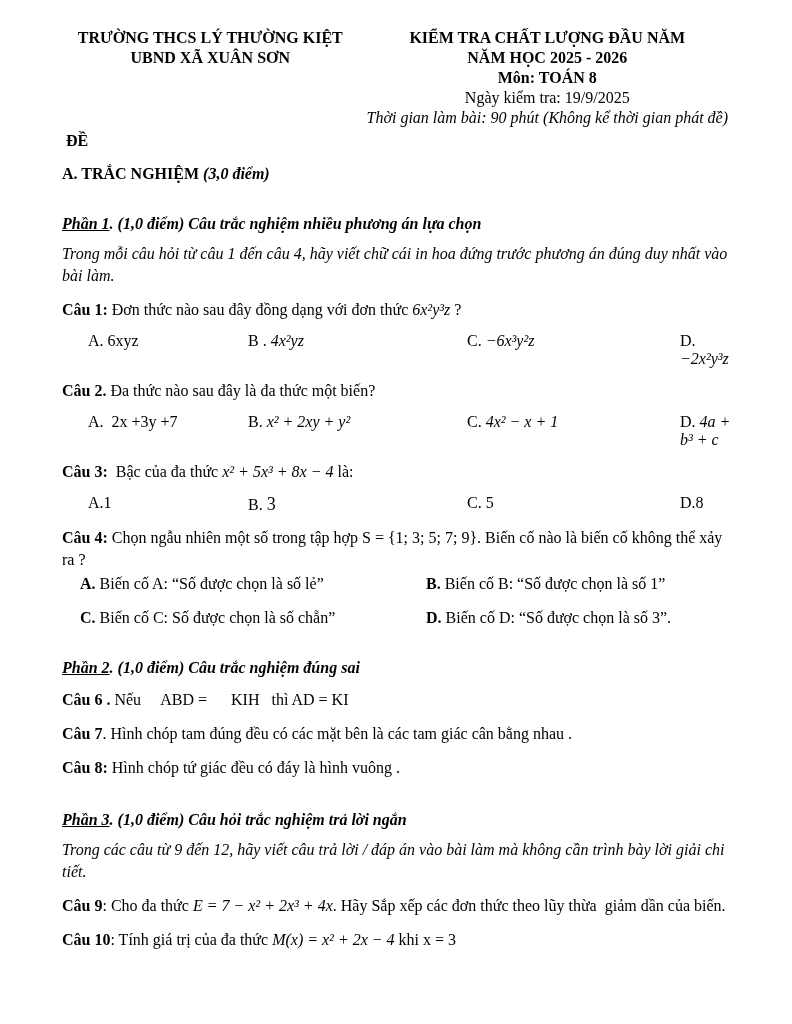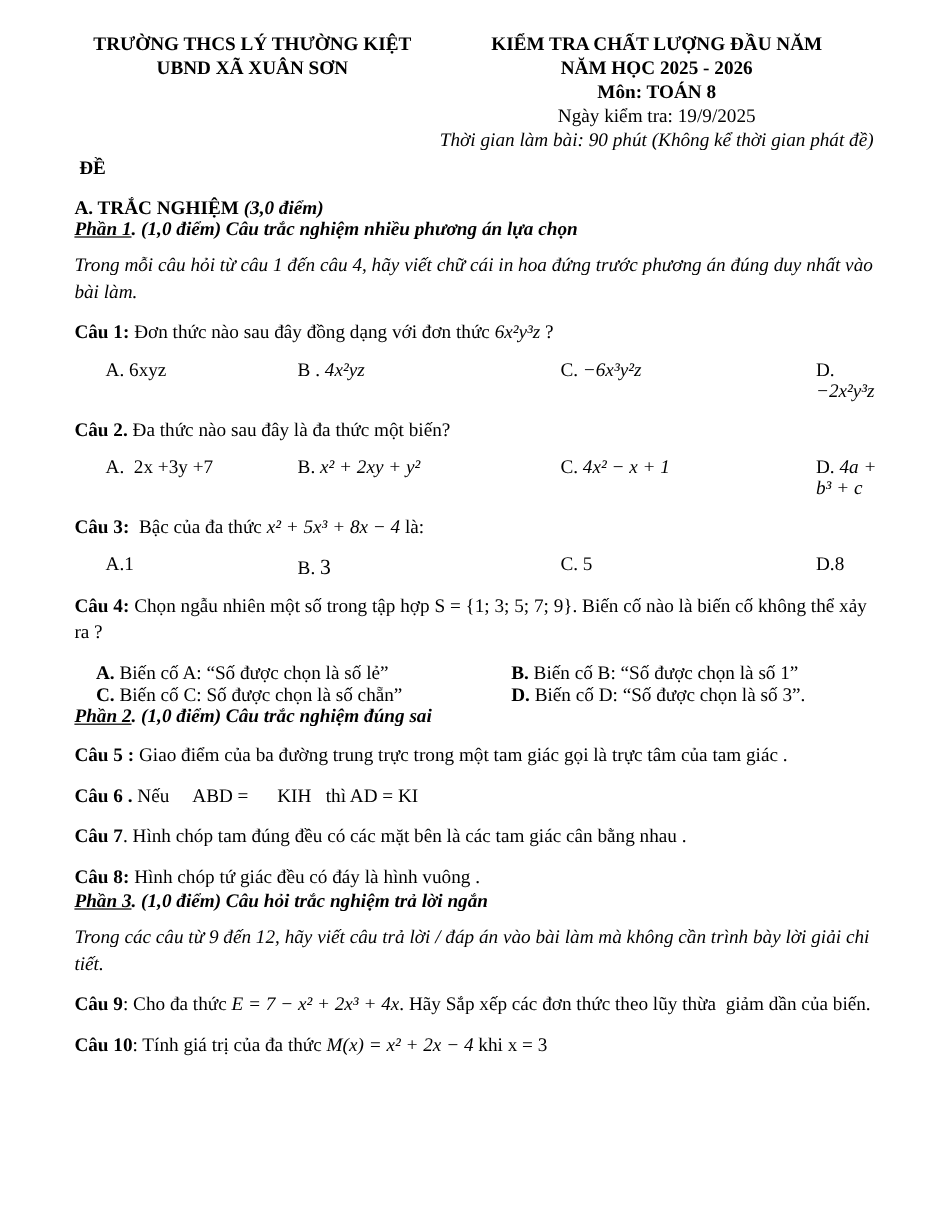--- a/index.html
+++ b/index.html
@@ -17,41 +17,42 @@
   .header { display: flex; align-items: flex-start; }
   .header-left  { width: 44%; text-align: center; font-weight: bold; line-height: 1.25; }
   .header-right { width: 56%; text-align: center; line-height: 1.25; }
   .bold   { font-weight: bold; }
   .italic { font-style: italic; }
   .nowrap { white-space: nowrap; }
 
   .de { font-weight: bold; margin: 4px 0 0 4px; }
 
   .section-title { font-weight: bold; margin-top: 15px; }
-  .part-heading  { font-weight: bold; font-style: italic; margin-top: 0; }
+  .part-heading  { font-weight: bold; font-style: italic; margin-top: 32px; }
   .part-label    { text-decoration: underline; }
   .instruction   { font-style: italic; margin-top: 10px; line-height: 1.38; }
 
   .q { margin-top: 12px; line-height: 1.38; }
   .q-label { font-weight: bold; }
   .math { font-style: italic; }
   [data-bind] { white-space: pre-wrap; }
 
   .opts4 {
     display: grid;
     grid-template-columns: 140px 199px 193px 1fr;
     padding-left: 26px;
     margin-top: 11px;
     gap: 20px;
   }
   .opts2 {
     display: grid;
     grid-template-columns: 346px 1fr;
     padding-left: 18px;
-    margin-top: 13px;
+    row-gap: 16px;
+    margin-top: 3px;
   }
   .opt { white-space: pre-wrap; }
   .q3b-num { font-size: 18px; font-style: normal; }
 
   p { margin: 0; }
 </style>
 </head>
 <body>
 
 <div class="page">
@@ -110,21 +111,20 @@
   <div class="opts2">
       <span class="opt"><span class="q-label" data-bind="q4.optA_label">A.</span><span data-bind="q4.optA_text"> Biến cố A: “Số được chọn là số lẻ”</span></span>
       <span class="opt"><span class="q-label" data-bind="q4.optB_label">B.</span><span data-bind="q4.optB_text"> Biến cố B: “Số được chọn là số 1”</span></span>
       <span class="opt"><span class="q-label" data-bind="q4.optC_label">C.</span><span data-bind="q4.optC_text"> Biến cố C: Số được chọn là số chẵn”</span></span>
       <span class="opt"><span class="q-label" data-bind="q4.optD_label">D.</span><span data-bind="q4.optD_text"> Biến cố D: “Số được chọn là số 3”.</span></span>
     </div>
 
   <p class="part-heading"><span class="part-label" data-bind="part2.label">Phần 2</span><span data-bind="part2.tail">. (1,0 điểm) Câu trắc nghiệm đúng sai</span></p>
 
 
-  <p class="q"><span class="q-label" data-bind="q5.label">Câu 5 :</span><span data-bind="q5.text"> Giao điểm của ba đường trung trực trong một tam giác gọi là trực tâm của tam giác .</span></p>
 
   <p class="q"><span class="q-label" data-bind="q6.label">Câu 6 .</span><span data-bind="q6.text"> Nếu     ABD =      KIH   thì AD = KI</span></p>
 
   <p class="q"><span class="q-label" data-bind="q7.label">Câu 7</span><span data-bind="q7.text">. Hình chóp tam đúng đều có các mặt bên là các tam giác cân bằng nhau .</span></p>
 
   <p class="q"><span class="q-label" data-bind="q8.label">Câu 8:</span><span data-bind="q8.text"> Hình chóp tứ giác đều có đáy là hình vuông .</span></p>
 
   <p class="part-heading"><span class="part-label" data-bind="part3.label">Phần 3</span><span data-bind="part3.tail">. (1,0 điểm) Câu hỏi trắc nghiệm trả lời ngắn</span></p>
 
   <p class="instruction" data-bind="part3.instruction">Trong các câu từ 9 đến 12, hãy viết câu trả lời / đáp án vào bài làm mà không cần trình bày lời giải chi tiết.</p>

